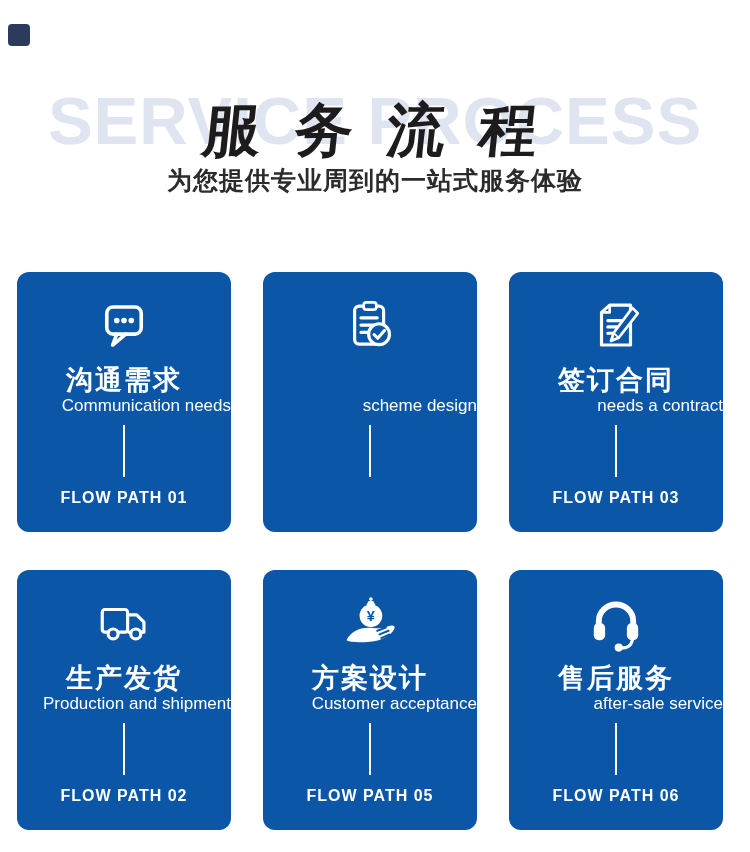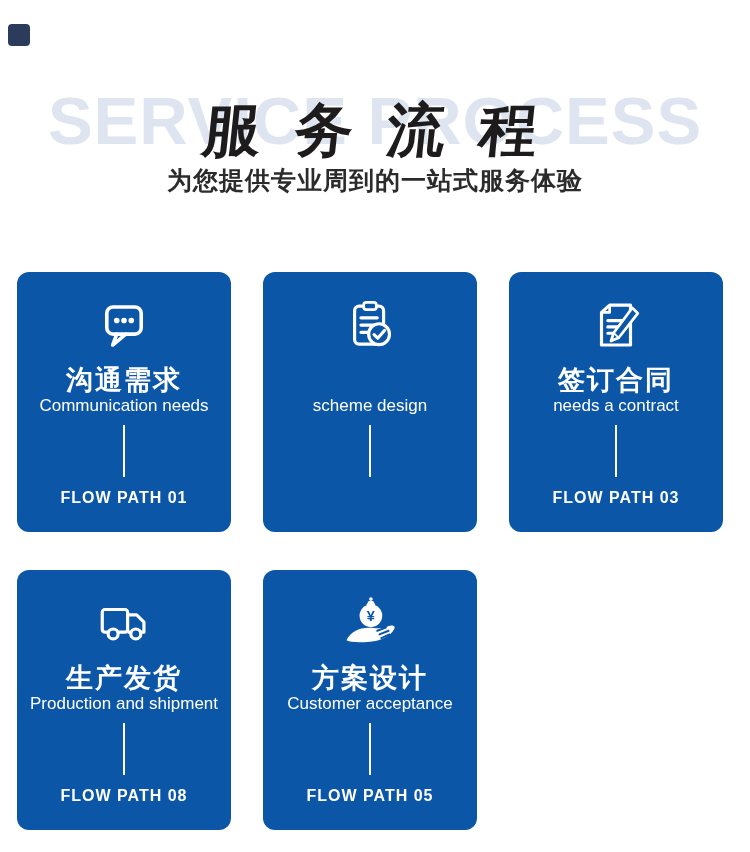--- a/index.html
+++ b/index.html
@@ -48,21 +48,21 @@
   .card-icon {
     position:absolute; top:25px; left:0; width:100%;
     display:flex; justify-content:center;
   }
   .card-title {
     position:absolute; top:90px; left:0; width:100%;
     font-size:27px; font-weight:700; letter-spacing:2px;
   }
   .card-sub {
     position:absolute; top:124px; left:0; width:100%;
-    font-size:17px; font-weight:400;
+    font-size:17px; font-weight:400;text-align:right;
   }
   .card-line {
     position:absolute; top:153px; left:50%; margin-left:-1px;
     width:2px; height:52px; background:#ffffff;
   }
   .card-step {
     position:absolute; top:217px; left:0; width:100%;
     font-size:16px; font-weight:700; letter-spacing:1px;
   }
   svg { display:block; }
@@ -131,34 +131,49 @@
       <svg width="58" height="58" viewBox="0 0 64 64">
         <rect x="8" y="16" width="28" height="25" rx="3" fill="none" stroke="#fff" stroke-width="3.5"></rect>
         <path d="M36 22 H46 L54 30 V41 H36" fill="none" stroke="#fff" stroke-width="3.5" stroke-linejoin="round"></path>
         <circle cx="20" cy="43" r="5.5" fill="#0b56a7" stroke="#fff" stroke-width="3.5"></circle>
         <circle cx="45" cy="43" r="5.5" fill="#0b56a7" stroke="#fff" stroke-width="3.5"></circle>
       </svg>
     </div>
     <div class="card-title">生产发货</div>
     <div class="card-sub">Production and shipment</div>
     <div class="card-line"></div>
-    <div class="card-step">FLOW PATH 08</div>
+    <div class="card-step">FLOW PATH 02</div>
   </div>
 
   <div class="card">
     <div class="card-icon">
       <svg width="58" height="58" viewBox="0 0 64 64">
         <path d="M28 11 h10 l-2.5 -4.5 h-5 Z" fill="#fff"></path>
         <circle cx="33" cy="4.5" r="2" fill="#fff"></circle>
         <circle cx="33" cy="23" r="12.5" fill="#fff"></circle>
         <text x="33" y="28.5" text-anchor="middle" font-size="16" font-weight="bold" fill="#0b56a7">¥</text>
         <path d="M6 50 C10 41 20 36 30 36 C38 36 44 38.5 52 34.5 C56.5 32.5 61 34 58.5 38 C54 45.5 44 50.5 32 51.5 C21 52.5 11 52.5 6 50 Z" fill="#fff"></path>
         <path d="M40 39.5 l9.5 -3.5 M42.5 43.5 l10 -4 M44.5 47.5 l9 -4" stroke="#0b56a7" stroke-width="2.2" stroke-linecap="round"></path>
       </svg>
     </div>
     <div class="card-title">方案设计</div>
     <div class="card-sub">Customer acceptance</div>
     <div class="card-line"></div>
     <div class="card-step">FLOW PATH 05</div>
   </div>
 
+  <div class="card">
+    <div class="card-icon">
+      <svg width="58" height="58" viewBox="0 0 64 64">
+        <path d="M13 38 V29 C13 18.5 21.5 10.5 32 10.5 C42.5 10.5 51 18.5 51 29 V38" fill="none" stroke="#fff" stroke-width="6.5" stroke-linecap="round"></path>
+        <rect x="7.5" y="31" width="12.5" height="19" rx="5.5" fill="#fff"></rect>
+        <rect x="44" y="31" width="12.5" height="19" rx="5.5" fill="#fff"></rect>
+        <path d="M50 50 C48.5 56.5 43 59 37 58.2" fill="none" stroke="#fff" stroke-width="3.5" stroke-linecap="round"></path>
+        <circle cx="35" cy="58" r="4.5" fill="#fff"></circle>
+      </svg>
+    </div>
+    <div class="card-title">售后服务</div>
+    <div class="card-sub">after-sale service</div>
+    <div class="card-line"></div>
+    <div class="card-step">FLOW PATH 06</div>
+  </div>
 
 </div>
 
 </body></html>

